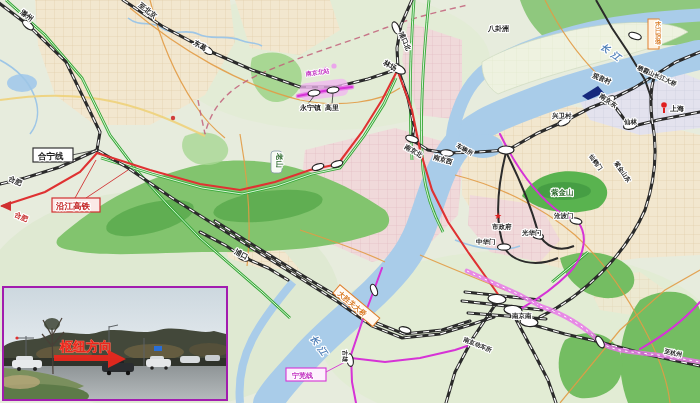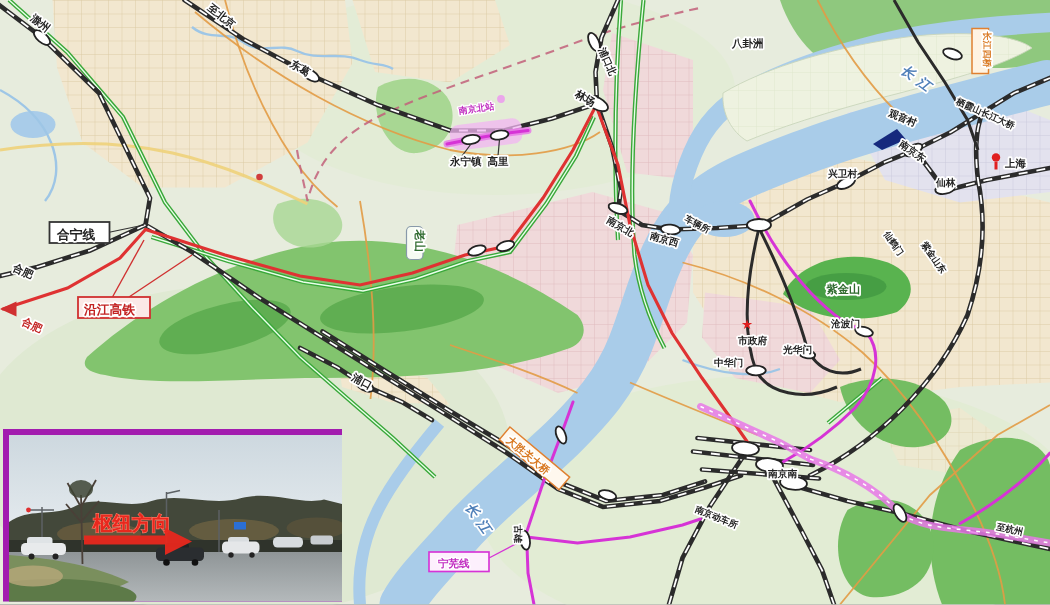--- a/index.html
+++ b/index.html
@@ -30,21 +30,21 @@
   .lbl.sm{font-size:6px;}
   .lbl.md{font-size:6.5px;}
   .lbl.red{fill:#c32222;}
   .lbl.mg{fill:#c02cc0;stroke-width:1.8px;}
   .lbl.blue{fill:#4f7fb8;font-size:9px;letter-spacing:4px;font-style:italic;}
   .lbl.grn{fill:#2f6b2f;font-size:7.5px;}
   .lbl.org{fill:#d97820;}
   .lbl.box{font-size:8.5px;}
   
   .photo{position:absolute;left:2px;top:286px;width:226px;height:115px;
-         border:4px solid #a21caf;box-sizing:border-box;background:#cfd9e0;}
+         border:2px solid #a21caf;box-sizing:border-box;background:#cfd9e0;}
 </style>
 </head>
 <body>
 
 <div class="stage">
 <svg width="700" height="403" viewBox="0 0 700 403">
   <defs>
     <pattern id="gridB" width="9" height="9" patternUnits="userSpaceOnUse">
       <rect width="9" height="9" fill="#f2e7cf"></rect>
           <path d="M0 0H9M0 0V9" stroke="#dcc9a4" stroke-width=".6"></path>

